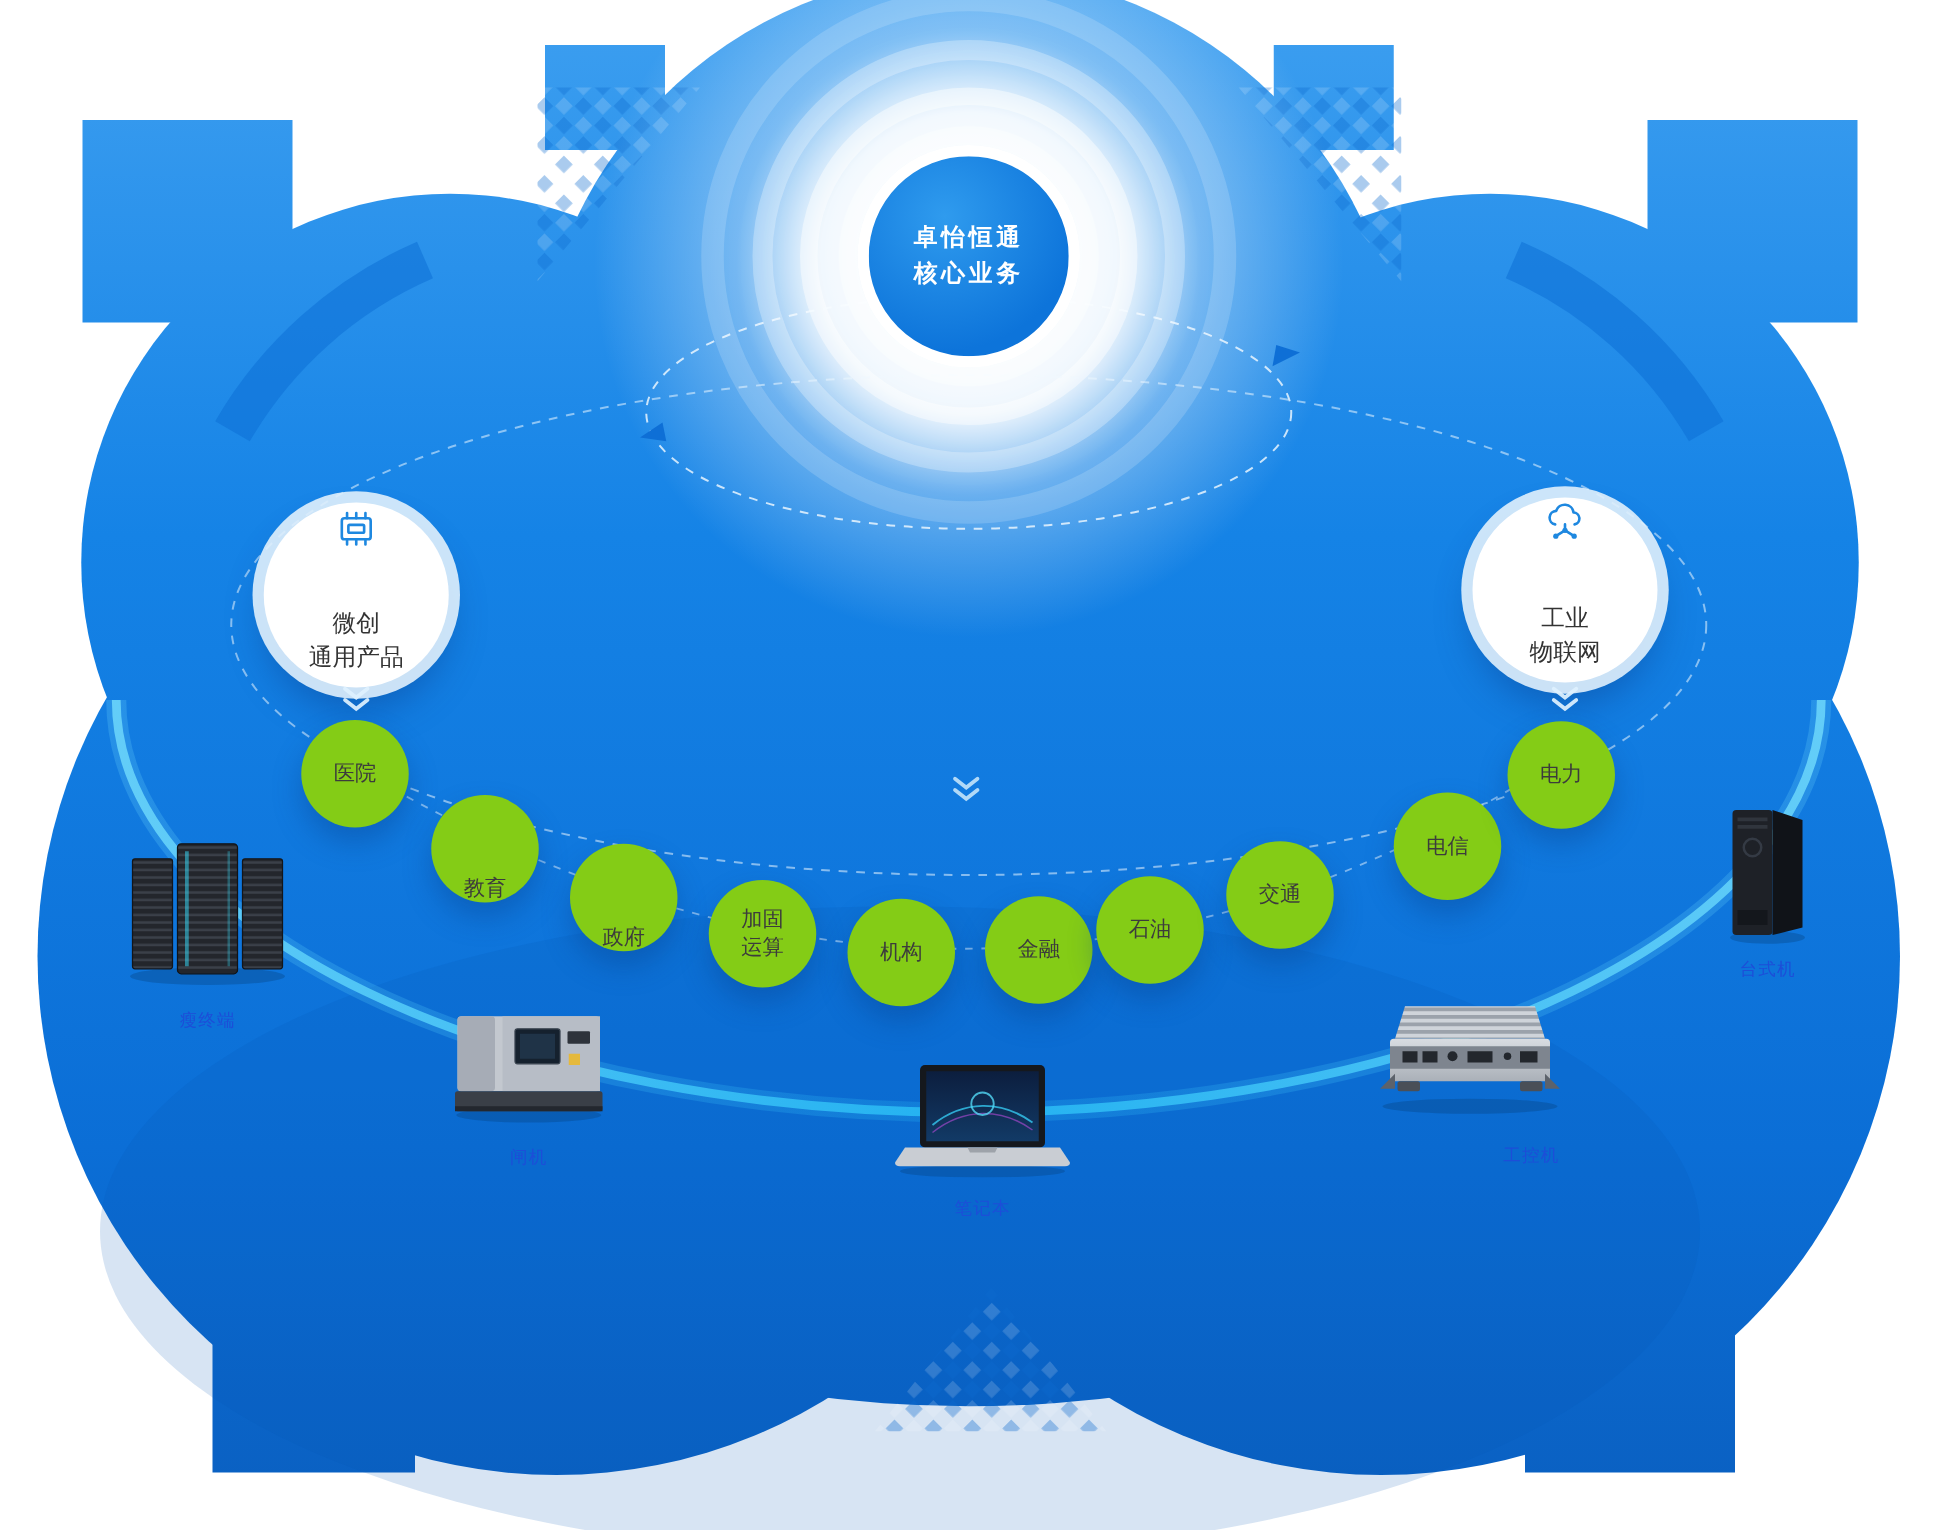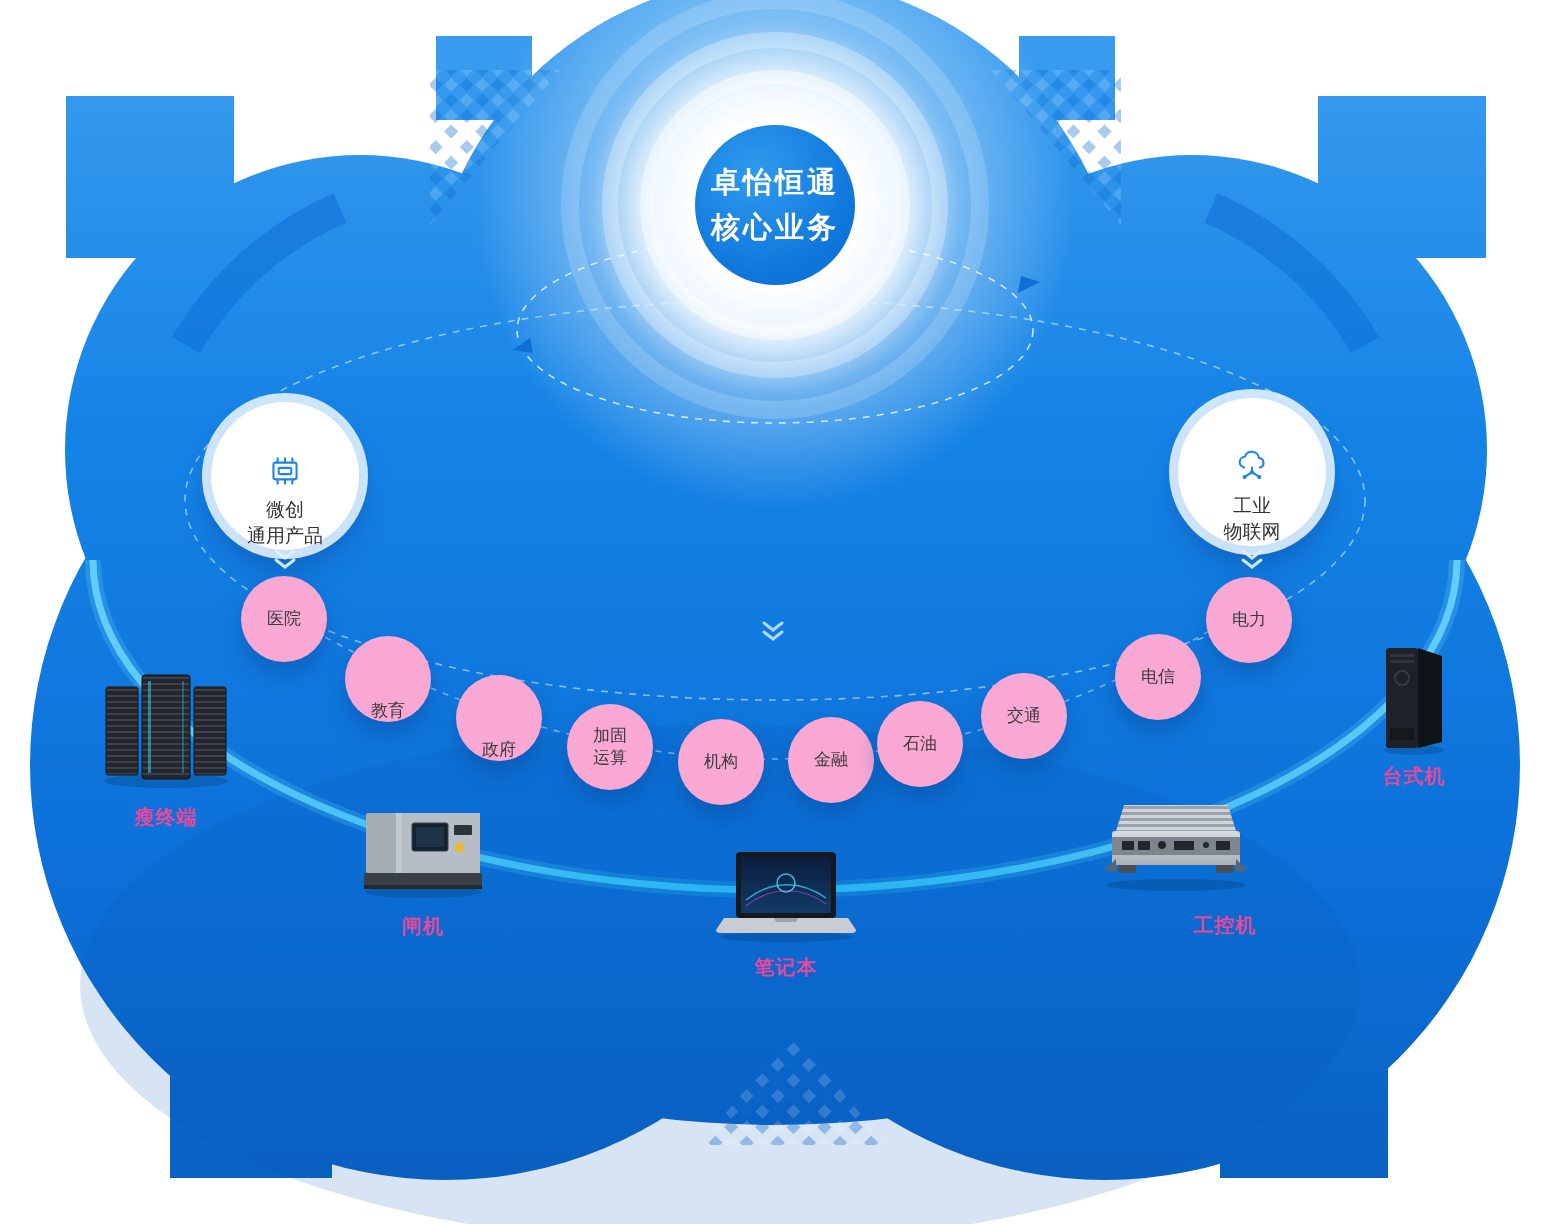--- a/index.html
+++ b/index.html
@@ -6,34 +6,34 @@
   body{font-family:"Liberation Sans",sans-serif;background:#ffffff;}
   .stage{position:relative;width:1551px;height:1224px;overflow:hidden;background:#ffffff;}
   .bg{position:absolute;left:0;top:0;}
   .preline{white-space:pre-line;}
   .badge{position:absolute;left:775px;top:205px;transform:translate(-50%,-50%);
     width:160px;height:160px;border-radius:50%;
     background:radial-gradient(circle at 38% 30%,#2f9bee 0%,#0d74da 72%);
     border:9px solid #ffffff;
     box-shadow:0 0 0 15px rgba(255,255,255,.35),0 0 70px 30px rgba(255,255,255,.75);
     display:flex;align-items:center;justify-content:center;text-align:center;
-    color:#ffffff;font-size:29px;font-weight:bold;letter-spacing:3px;line-height:1.55;}
+    color:#ffffff;font-size:19px;font-weight:bold;letter-spacing:3px;line-height:1.55;}
   .cat{position:absolute;transform:translate(-50%,-50%);width:148px;height:148px;border-radius:50%;
     background:#ffffff;
     box-shadow:0 0 0 9px rgba(224,240,252,.9),0 18px 30px rgba(8,62,140,.45);
-    display:flex;flex-direction:column;align-items:center;justify-content:flex-end;text-align:center;}
+    display:flex;flex-direction:column;align-items:center;justify-content:flex-start;text-align:center;gap:38px;}
   .cat-label{color:#333333;font-size:19px;line-height:1.4;margin-top:5px;}
   .ind{position:absolute;transform:translate(-50%,-50%);width:86px;height:86px;border-radius:50%;
-    background:#f9a8d4;box-shadow:0 12px 22px rgba(8,62,140,.38);
+    background:#84cc16;box-shadow:0 12px 22px rgba(8,62,140,.38);
     display:flex;align-items:center;justify-content:center;text-align:center;
     color:#3c3c3c;font-size:17px;line-height:1.3;}
   .chev{position:absolute;transform:translate(-50%,-50%);opacity:.92;}
   .dev{position:absolute;transform:translate(-50%,-50%);}
-  .dev-label{position:absolute;transform:translate(-50%,-50%);color:#ec4899;font-size:20px;
-    font-weight:bold;letter-spacing:1px;white-space:nowrap;}
+  .dev-label{position:absolute;transform:translate(-50%,-50%);color:#1d4ed8;font-size:14px;
+    font-weight:normal;letter-spacing:1px;white-space:nowrap;}
 </style>
 </head>
 <body>
 
 <div class="stage">
 
   <svg class="bg" width="1551" height="1224" viewBox="0 0 1551 1224" aria-hidden="true">
     <defs>
       <linearGradient id="cloudGrad" gradientUnits="userSpaceOnUse" x1="0" y1="0" x2="0" y2="1224">
         <stop offset="0" stop-color="#3d9ff0"></stop>

